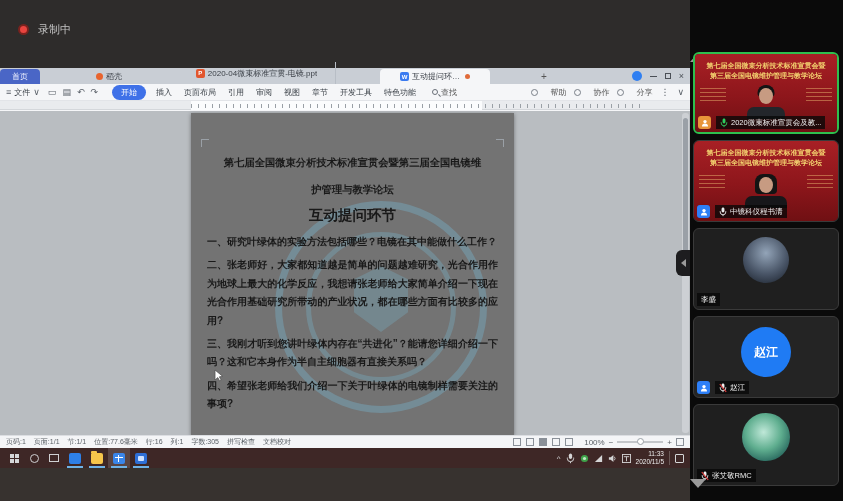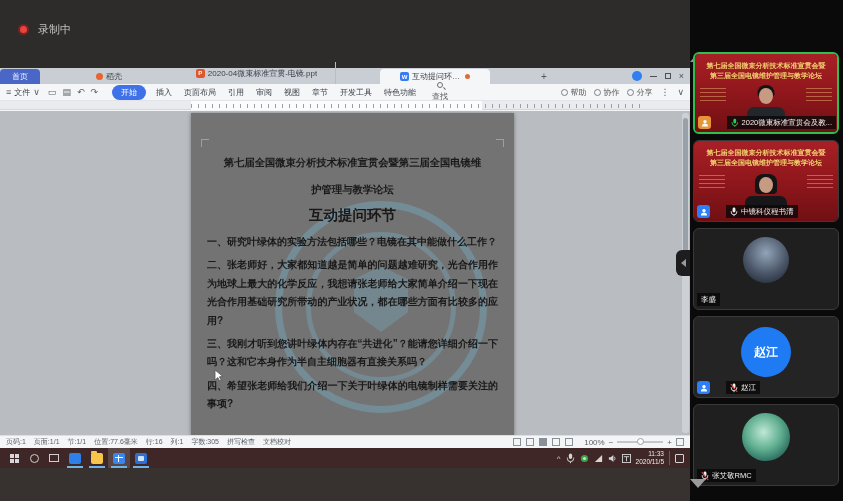--- a/index.html
+++ b/index.html
@@ -32,25 +32,25 @@
   .wbtn{color:#4a4f56;font-size:9px;line-height:1;display:flex;align-items:center;}
   .min-i{display:block;width:7px;height:1px;background:#4a4f56;}
   .max-i{display:block;width:6px;height:6px;border:1px solid #4a4f56;}
   .menubar{position:absolute;left:0;top:16px;width:690px;height:17px;background:#f5f6f8;
     display:flex;align-items:center;font-size:8px;color:#3c4249;padding:0 6px;border-bottom:1px solid #e2e4e8;}
   .fileg{display:flex;align-items:center;gap:3px;margin-right:8px;}
   .glyph{color:#5a6068;font-size:9px;}
   .qat{display:flex;gap:6px;margin-right:10px;color:#5a6068;font-size:9px;}
   .ritem{margin:0 6px;cursor:default;}
   .ritem.active{background:#3f71e8;color:#fff;border-radius:8px;padding:2px 9px;margin:0 4px;}
-  .findg{display:flex;align-items:center;gap:3px;margin-left:10px;color:#555;flex-direction:column;}
+  .findg{display:flex;align-items:center;gap:3px;margin-left:10px;color:#555;}
   .mag{width:6px;height:6px;border:1px solid #6a7078;border-radius:50%;position:relative;}
   .mag::after{content:"";position:absolute;left:5px;top:5px;width:3px;height:1px;background:#6a7078;transform:rotate(45deg);}
   .ractions{margin-left:auto;display:flex;align-items:center;gap:8px;color:#555;}
-  .ract{display:flex;align-items:center;gap:2px;}
+  .ract{display:flex;align-items:center;gap:12px;}
   .ract i{width:7px;height:7px;border:1px solid #7a8088;border-radius:50%;display:block;}
   .ruler{position:absolute;left:0;top:33px;width:690px;height:9px;background:#e9ebee;border-bottom:1px solid #d4d7db;}
   .ruler-zone{position:absolute;left:191px;top:0;width:291px;height:9px;background:#fbfcfd;}
   .ruler-ticks{position:absolute;left:191px;bottom:1px;width:450px;height:4px;
     background:repeating-linear-gradient(90deg,#9aa0a6 0 1px,transparent 1px 7px);}
   .docarea{position:absolute;left:0;top:43px;width:690px;height:324px;background:#b9bdc1;overflow:hidden;}
   .page{position:absolute;left:191px;top:2px;width:323px;height:322px;background:#737373;
     box-shadow:0 1px 4px rgba(0,0,0,.4);padding:36px 16px 0;overflow:hidden;}
   .cmark{position:absolute;top:26px;width:8px;height:8px;border-top:1px solid #9aa0a6;}
   .cmark.l{left:10px;border-left:1px solid #9aa0a6;}
@@ -116,21 +116,21 @@
   .bline{position:absolute;left:0;right:0;text-align:center;color:#f2cf6e;font-weight:bold;font-size:7px;line-height:9px;}
   .b1{top:7px;} .b2{top:17px;}
   .bcol{position:absolute;top:34px;width:26px;height:14px;opacity:.55;
     background:repeating-linear-gradient(180deg,rgba(242,200,120,.8) 0 1px,transparent 1px 4px);}
   .bcol.l{left:5px;} .bcol.r{right:5px;}
   .person{position:absolute;left:50%;transform:translateX(-50%);bottom:13px;width:44px;height:34px;}
   .hair{position:absolute;left:50%;transform:translateX(-50%);top:0;width:17px;height:12px;border-radius:8px 8px 4px 4px;background:#141414;}
   .hair.w{width:22px;height:20px;}
   .face{position:absolute;left:50%;transform:translateX(-50%);top:3px;width:14px;height:16px;border-radius:50%;background:#c79b82;}
   .shoulders{position:absolute;left:50%;transform:translateX(-50%);bottom:0;width:38px;height:12px;border-radius:7px 7px 0 0;background:#23262b;}
-  .namebar{position:absolute;left:3px;bottom:3px;display:flex;align-items:center;gap:16px;max-width:138px;}
+  .namebar{position:absolute;left:3px;bottom:3px;display:flex;align-items:center;gap:5px;max-width:138px;}
   .badge{width:13px;height:13px;border-radius:3px;display:flex;align-items:center;justify-content:center;flex:0 0 auto;}
   .badge.host{background:#e8953a;}
   .badge.blue{background:#2d7ff7;}
   .nchip{display:flex;align-items:center;gap:3px;background:rgba(8,8,8,.78);height:13px;padding:0 4px;
     color:#f0f0f0;font-size:7.5px;white-space:nowrap;overflow:hidden;}
   .avatar-photo{position:absolute;left:50%;transform:translateX(-50%);top:8px;width:46px;height:46px;border-radius:50%;
     background:radial-gradient(circle at 50% 35%,#93a4b8,#4a5668 55%,#1c232e 95%);}
   .avatar-paint{position:absolute;left:50%;transform:translateX(-50%);top:8px;width:48px;height:48px;border-radius:50%;
     background:radial-gradient(circle at 45% 40%,#bfe8d8,#5fae8f 45%,#2e6f63 75%,#1d4a46);}
   .avatar-blue{position:absolute;left:50%;transform:translateX(-50%);top:10px;width:50px;height:50px;border-radius:50%;

